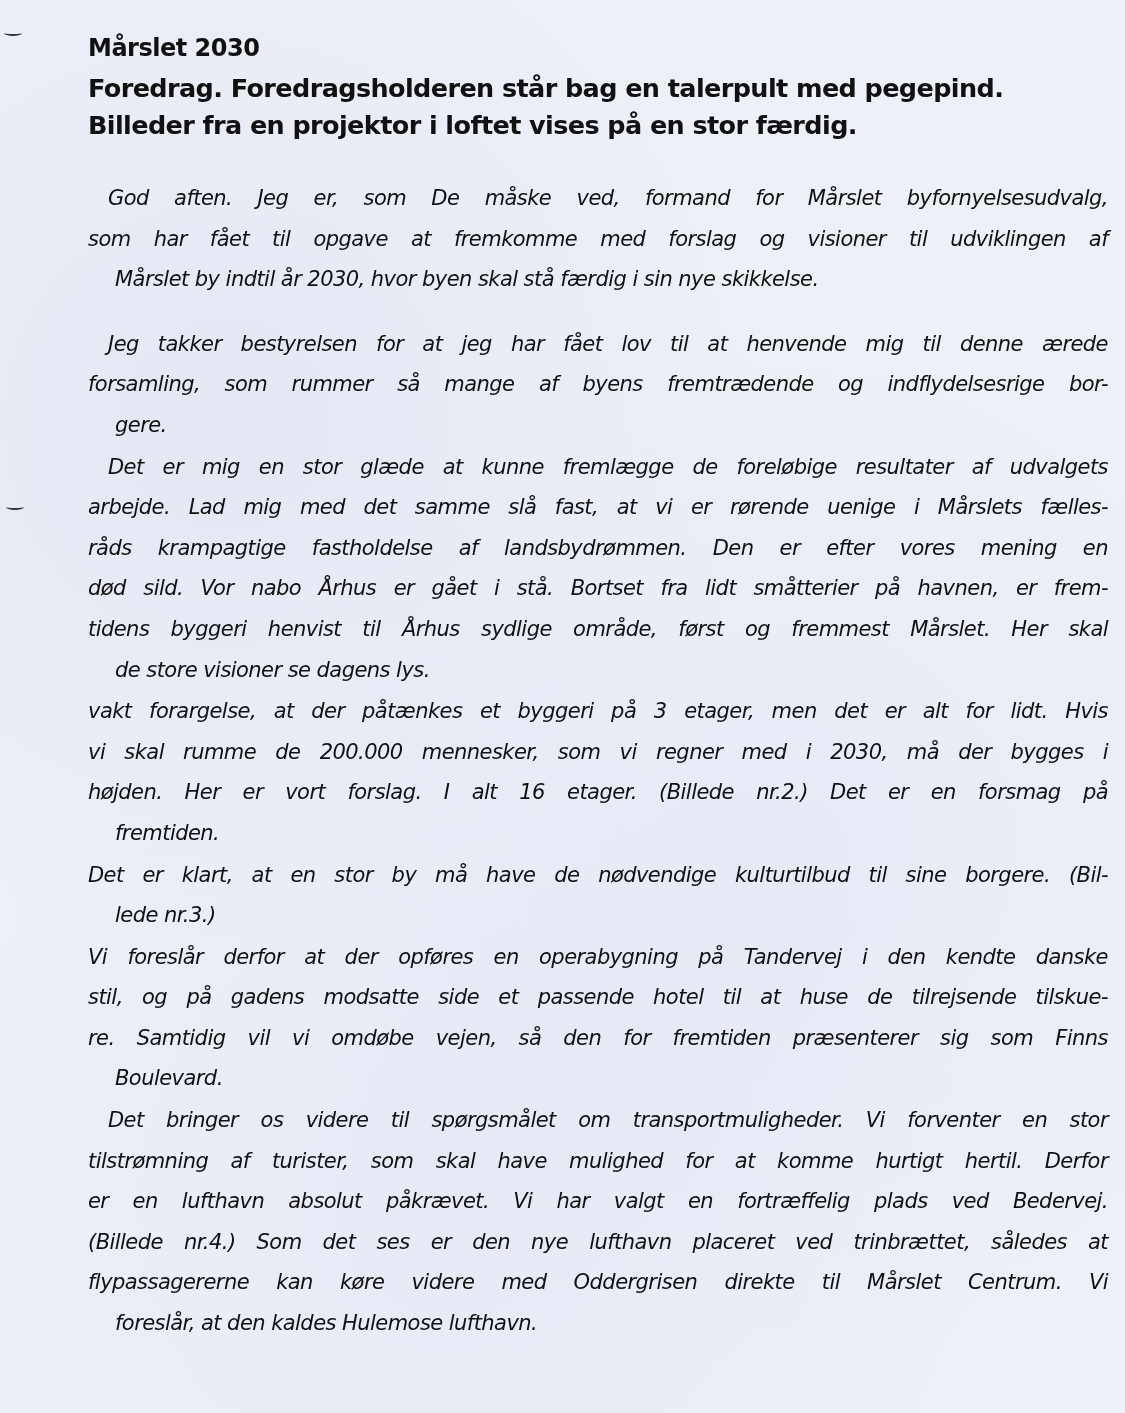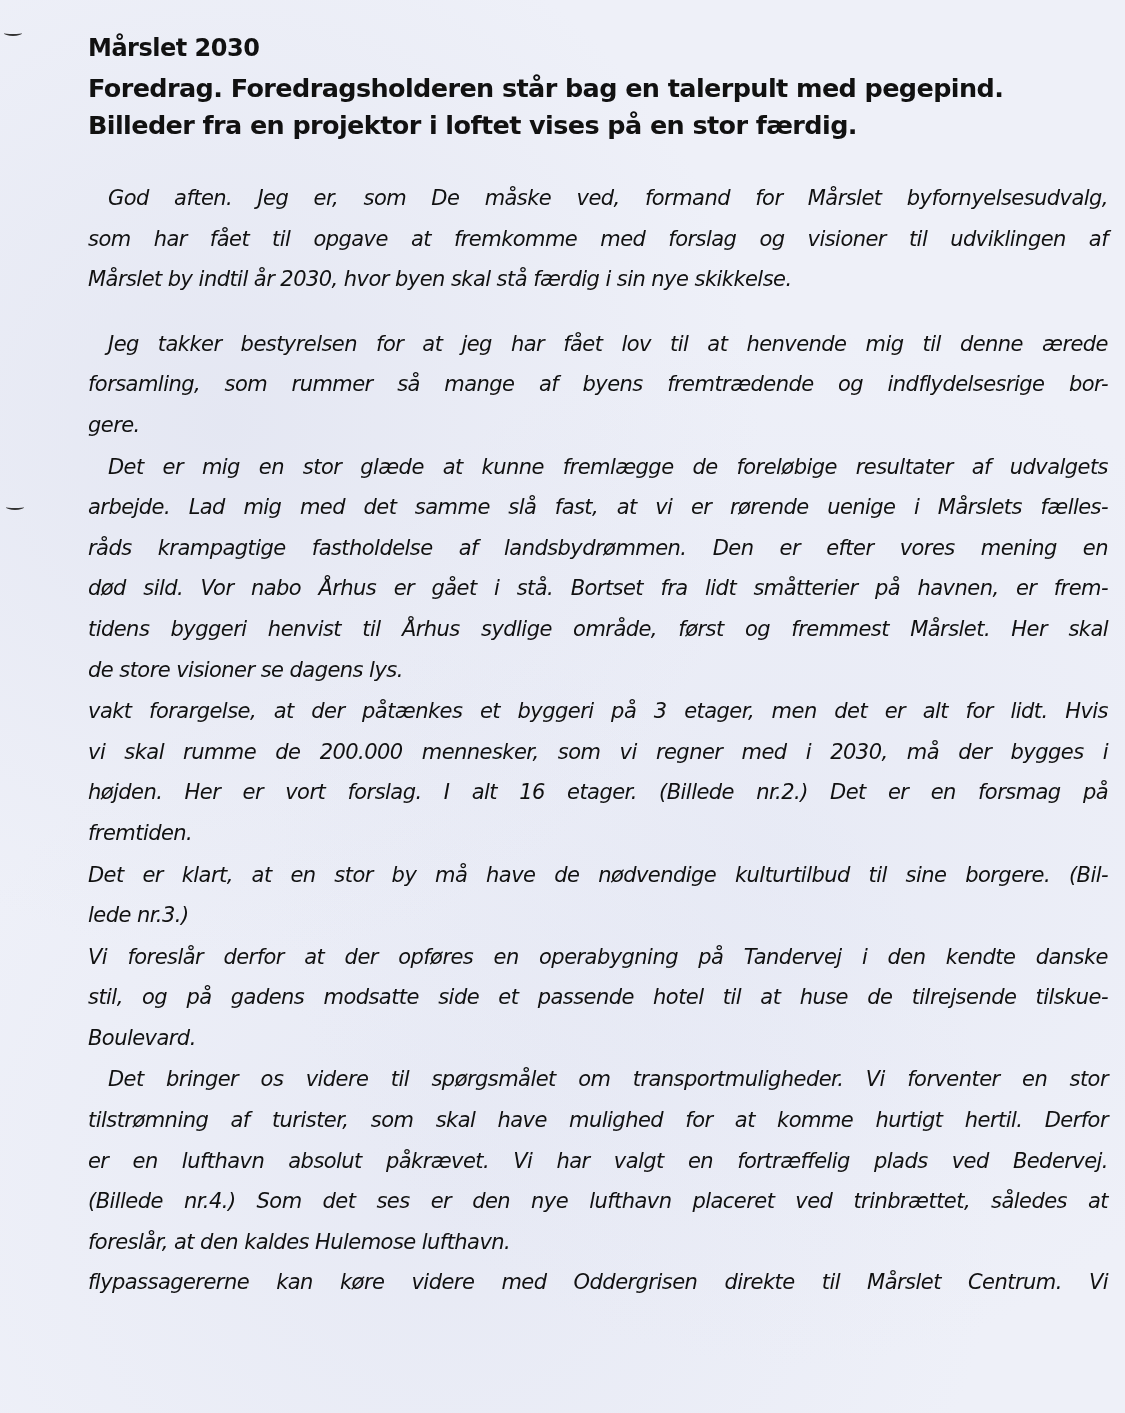--- a/index.html
+++ b/index.html
@@ -52,20 +52,21 @@
       text-align: justify;
     }
     .para .line {
       display: block;
       text-align: justify;
       text-align-last: justify;
       white-space: nowrap;
     }
     .para .line.last {
       text-align-last: left;
+      margin-left: 27px;
     }
     .mark {
       position: absolute;
       width: 18px;
       height: 4px;
       border-bottom: 2px solid #333;
       border-radius: 0 0 50% 50%;
     }
   </style>
 </head>
@@ -105,24 +106,25 @@
         <span class="line">højden.  Her er vort forslag.  I alt 16 etager. (Billede nr.2.) Det er en forsmag på</span>
         <span class="line last">fremtiden.</span>
       </div>
       <div class="para">
         <span class="line">Det er klart, at en stor by må have de nødvendige kulturtilbud til sine borgere. (Bil-</span>
         <span class="line last">lede nr.3.)</span>
       </div>
       <div class="para">
         <span class="line">Vi foreslår derfor at der opføres en operabygning på Tandervej i den kendte danske</span>
         <span class="line">stil, og på gadens modsatte side et passende hotel til at huse de tilrejsende tilskue-</span>
+        <span class="line">re.  Samtidig vil vi omdøbe vejen, så den for fremtiden præsenterer sig som Finns</span>
         <span class="line last">Boulevard.</span>
       </div>
       <div class="para">
         <span class="line" style="padding-left: 20px;">Det bringer os videre til spørgsmålet om transportmuligheder.  Vi forventer en stor</span>
         <span class="line">tilstrømning af turister, som skal have mulighed for at komme hurtigt hertil.  Derfor</span>
         <span class="line">er en lufthavn absolut påkrævet.  Vi har valgt en fortræffelig plads ved Bedervej.</span>
         <span class="line">(Billede nr.4.) Som det ses er den nye lufthavn placeret ved trinbrættet, således at</span>
+        <span class="line">flypassagererne kan køre videre med Oddergrisen direkte til Mårslet Centrum.  Vi</span>
         <span class="line last">foreslår, at den kaldes Hulemose lufthavn.</span>
-        <span class="line">flypassagererne kan køre videre med Oddergrisen direkte til Mårslet Centrum.  Vi</span>
       </div>
     </div>
 </div>
 
 </body></html>

